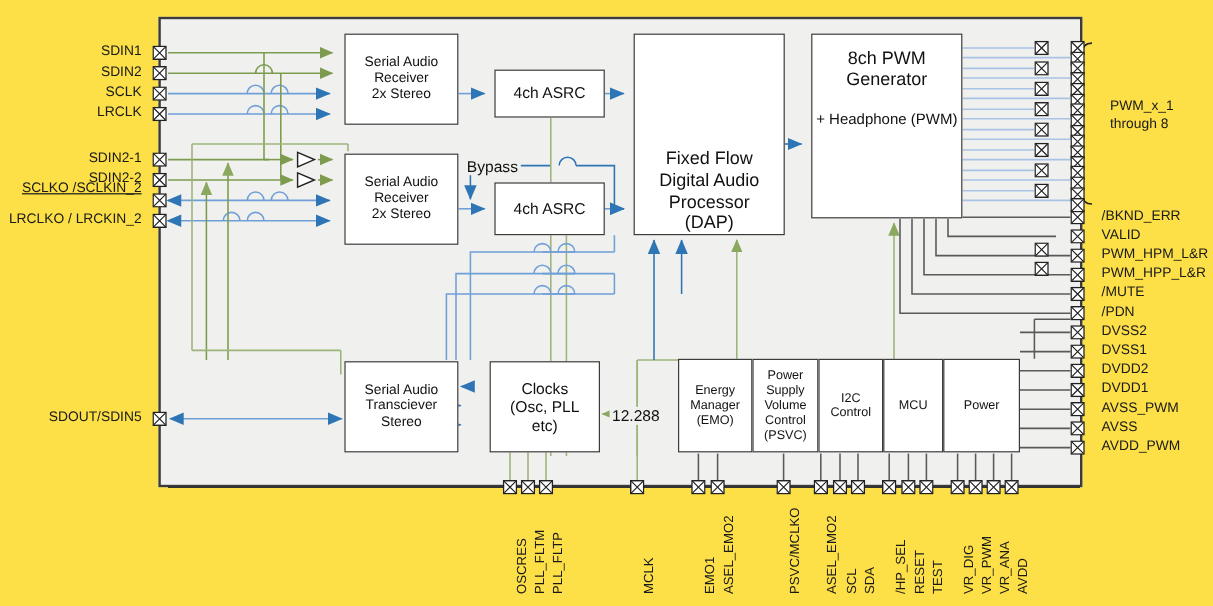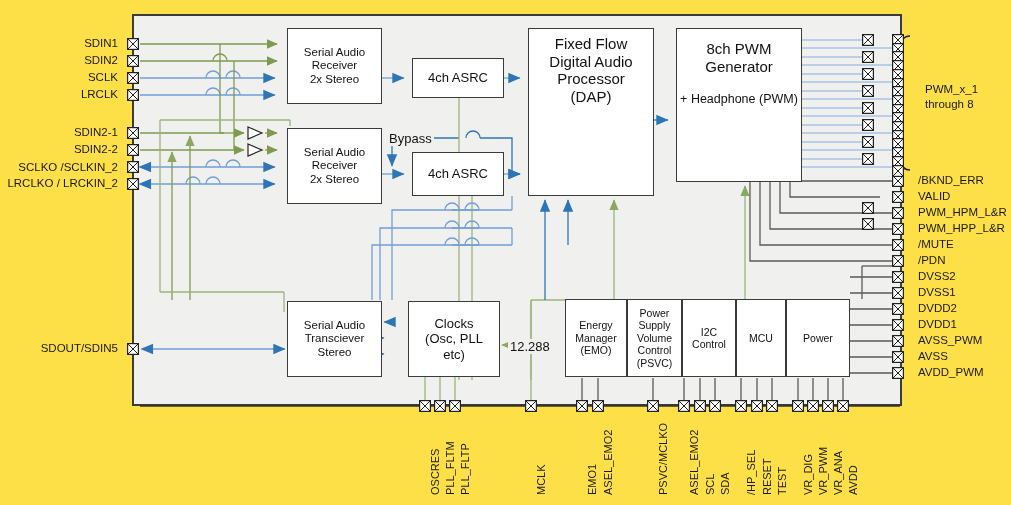--- a/index.html
+++ b/index.html
@@ -215,21 +215,21 @@
   </div>
 
   <div class="blk b-med" style="left:412px;top:58px;width:92px;height:40px;">
     <span>4ch ASRC</span>
   </div>
 
   <div class="blk b-med" style="left:412px;top:152px;width:92px;height:44px;">
     <span>4ch ASRC</span>
   </div>
 
-  <div class="blk" style="left:528px;top:28px;width:126px;height:168px;align-items:flex-start;">
+  <div class="blk" style="left:528px;top:28px;width:126px;height:168px;align-items:flex-end;">
     <div style="margin-top:6px;" class="b-big">
       <span>Fixed Flow</span>
       <span>Digital Audio</span>
       <span>Processor</span>
       <span>(DAP)</span>
     </div>
   </div>
 
   <div class="blk" style="left:676px;top:28px;width:126px;height:154px;align-items:flex-start;">
     <div style="margin-top:11px;" class="b-big">
@@ -297,21 +297,21 @@
   <div class="lbl" style="left:925px;top:84px;">PWM_x_1</div>
   <div class="lbl" style="left:925px;top:99px;">through 8</div>
 
   <div id="left-labels">
       <div class="lbl lbl-r" style="left: 0px; width: 118px; top: 38px;">SDIN1</div>
       <div class="lbl lbl-r" style="left: 0px; width: 118px; top: 55px;">SDIN2</div>
       <div class="lbl lbl-r" style="left: 0px; width: 118px; top: 72px;">SCLK</div>
       <div class="lbl lbl-r" style="left: 0px; width: 118px; top: 89px;">LRCLK</div>
       <div class="lbl lbl-r" style="left: 0px; width: 118px; top: 127px;">SDIN2-1</div>
       <div class="lbl lbl-r" style="left: 0px; width: 118px; top: 144px;">SDIN2-2</div>
-      <div class="lbl lbl-r" style="left: 0px; width: 118px; top: 162px;">SCLKO /SCLKIN_2</div>
+      <div class="lbl lbl-r" style="left: 0px; width: 118px; top: 152px; text-decoration: underline;">SCLKO /SCLKIN_2</div>
       <div class="lbl lbl-r" style="left: 0px; width: 118px; top: 178px;">LRCLKO / LRCKIN_2</div>
       <div class="lbl lbl-r" style="left: 0px; width: 118px; top: 343px;">SDOUT/SDIN5</div>
     </div>
   <div id="right-labels">
       <div class="lbl" style="left: 918px; top: 175px;">/BKND_ERR</div>
       <div class="lbl" style="left: 918px; top: 191px;">VALID</div>
       <div class="lbl" style="left: 918px; top: 207px;">PWM_HPM_L&amp;R</div>
       <div class="lbl" style="left: 918px; top: 223px;">PWM_HPP_L&amp;R</div>
       <div class="lbl" style="left: 918px; top: 239px;">/MUTE</div>
       <div class="lbl" style="left: 918px; top: 255px;">/PDN</div>

